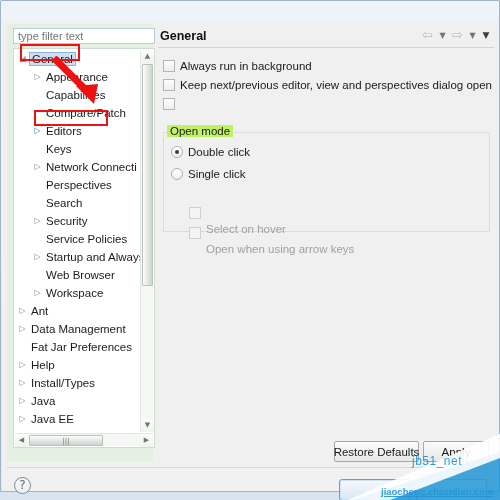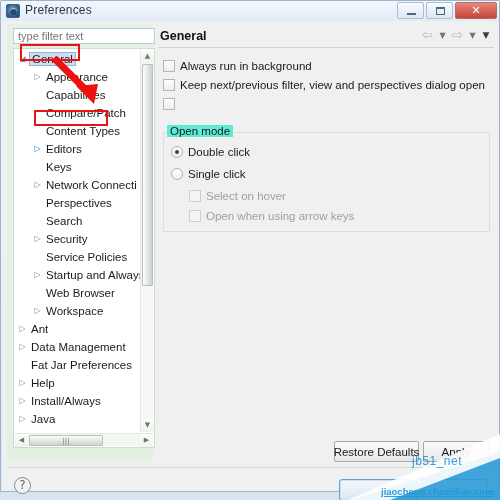--- a/index.html
+++ b/index.html
@@ -212,31 +212,31 @@
     font-size: 11.5px; color: #1a1a1a;
     white-space: nowrap;
   }
   .cbox {
     width: 12px; height: 12px; flex: 0 0 12px;
     border: 1px solid #b5b5b5;
     background: linear-gradient(#fdfdfd, #eeeeee);
     margin-right: 5px;
   }
   .cbox.dim { border-color: #cfcfcf; background: #f4f4f4; }
-  .dimtext { color: #a0a0a0; }
+  .dimtext { color: #a0a0a0; margin-top: 33px; }
 
   .group {
     position: absolute; left: 5px; top: 108px; width: 327px; height: 100px;
     border: 1px solid #dcdcdc;
     border-top: none;
     background: transparent;
   }
   .group-legend {
     position: absolute; left: 3px; top: -7px;
-    background: #5eead4; padding: 0 3px;
+    background: #bef264; padding: 0 3px;
     font-size: 11.5px; color: #1a1a1a;
   }
   .group-topline-l {
     position: absolute; left: 0; top: 0; width: 3px; height: 1px; background: #dcdcdc;
   }
   .group-topline-r {
     position: absolute; right: 0; top: 0; height: 1px; background: #dcdcdc;
   }
   .rb-row {
     position: absolute; left: 7px;
@@ -322,35 +322,20 @@
   .wm-cn  { left: 349px; top: 468px; font-size: 19px; font-weight: bold; letter-spacing: 1px; opacity: .55; }
   .wm-url { left: 381px; top: 486px; font-size: 9.5px; font-weight: bold; text-decoration: underline; }
 </style>
 </head>
 <body>
 
 <div id="root">
 
   <div class="win-frame">
 
-    <div class="titlebar">
-      <div class="title-icon"></div>
-      <div class="title-text">Preferences</div>
-      <div class="win-btns">
-        <div class="wbtn">
-            <span class="min-glyph"></span>
-          </div>
-        <div class="wbtn">
-            <span class="max-glyph"></span>
-          </div>
-        <div class="wbtn close">
-            <span class="x-glyph">✕</span>
-          </div>
-      </div>
-    </div>
 
     <div class="dlg-body">
 
       <div class="left-pane">
         <input class="filter-box" value="" placeholder="type filter text" style="">
         <div class="tree-wrap">
           <div class="tree" id="tree-list">
               <div class="tnode lvl1 sel">
                 <span class="tarrow">◢</span>
                 <span class="tlabel">General</span>
@@ -361,24 +346,20 @@
               </div>
               <div class="tnode lvl2">
                 <span class="tarrow none"></span>
                 <span class="tlabel">Capabilities</span>
               </div>
               <div class="tnode lvl2">
                 <span class="tarrow none"></span>
                 <span class="tlabel">Compare/Patch</span>
               </div>
               <div class="tnode lvl2">
-                <span class="tarrow none"></span>
-                <span class="tlabel">Content Types</span>
-              </div>
-              <div class="tnode lvl2">
                 <span class="tarrow open">▷</span>
                 <span class="tlabel">Editors</span>
               </div>
               <div class="tnode lvl2">
                 <span class="tarrow none"></span>
                 <span class="tlabel">Keys</span>
               </div>
               <div class="tnode lvl2">
                 <span class="tarrow">▷</span>
                 <span class="tlabel">Network Connecti</span>
@@ -422,21 +403,21 @@
               <div class="tnode lvl1">
                 <span class="tarrow none"></span>
                 <span class="tlabel">Fat Jar Preferences</span>
               </div>
               <div class="tnode lvl1">
                 <span class="tarrow">▷</span>
                 <span class="tlabel">Help</span>
               </div>
               <div class="tnode lvl1">
                 <span class="tarrow">▷</span>
-                <span class="tlabel">Install/Always</span>
+                <span class="tlabel">Install/Types</span>
               </div>
               <div class="tnode lvl1">
                 <span class="tarrow">▷</span>
                 <span class="tlabel">Java</span>
               </div>
               <div class="tnode lvl1">
                 <span class="tarrow">▷</span>
                 <span class="tlabel">Java EE</span>
               </div>
               <div class="tnode lvl1">
@@ -468,21 +449,21 @@
           <div class="tb-menu">▼</div>
         </div>
         <div class="rp-sep"></div>
 
         <div class="cb-row" style="top:36px">
           <span class="cbox"></span>
           <span>Always run in background</span>
         </div>
         <div class="cb-row" style="top:55px">
           <span class="cbox"></span>
-          <span>Keep next/previous filter, view and perspectives dialog open</span>
+          <span>Keep next/previous editor, view and perspectives dialog open</span>
         </div>
         <div class="cb-row" style="top:74px">
           <span class="cbox"></span>
         </div>
 
         <div class="group">
           <div class="group-topline-l"></div>
           <div class="group-topline-r" style="width:255px"></div>
           <div class="group-legend">Open mode</div>
 

